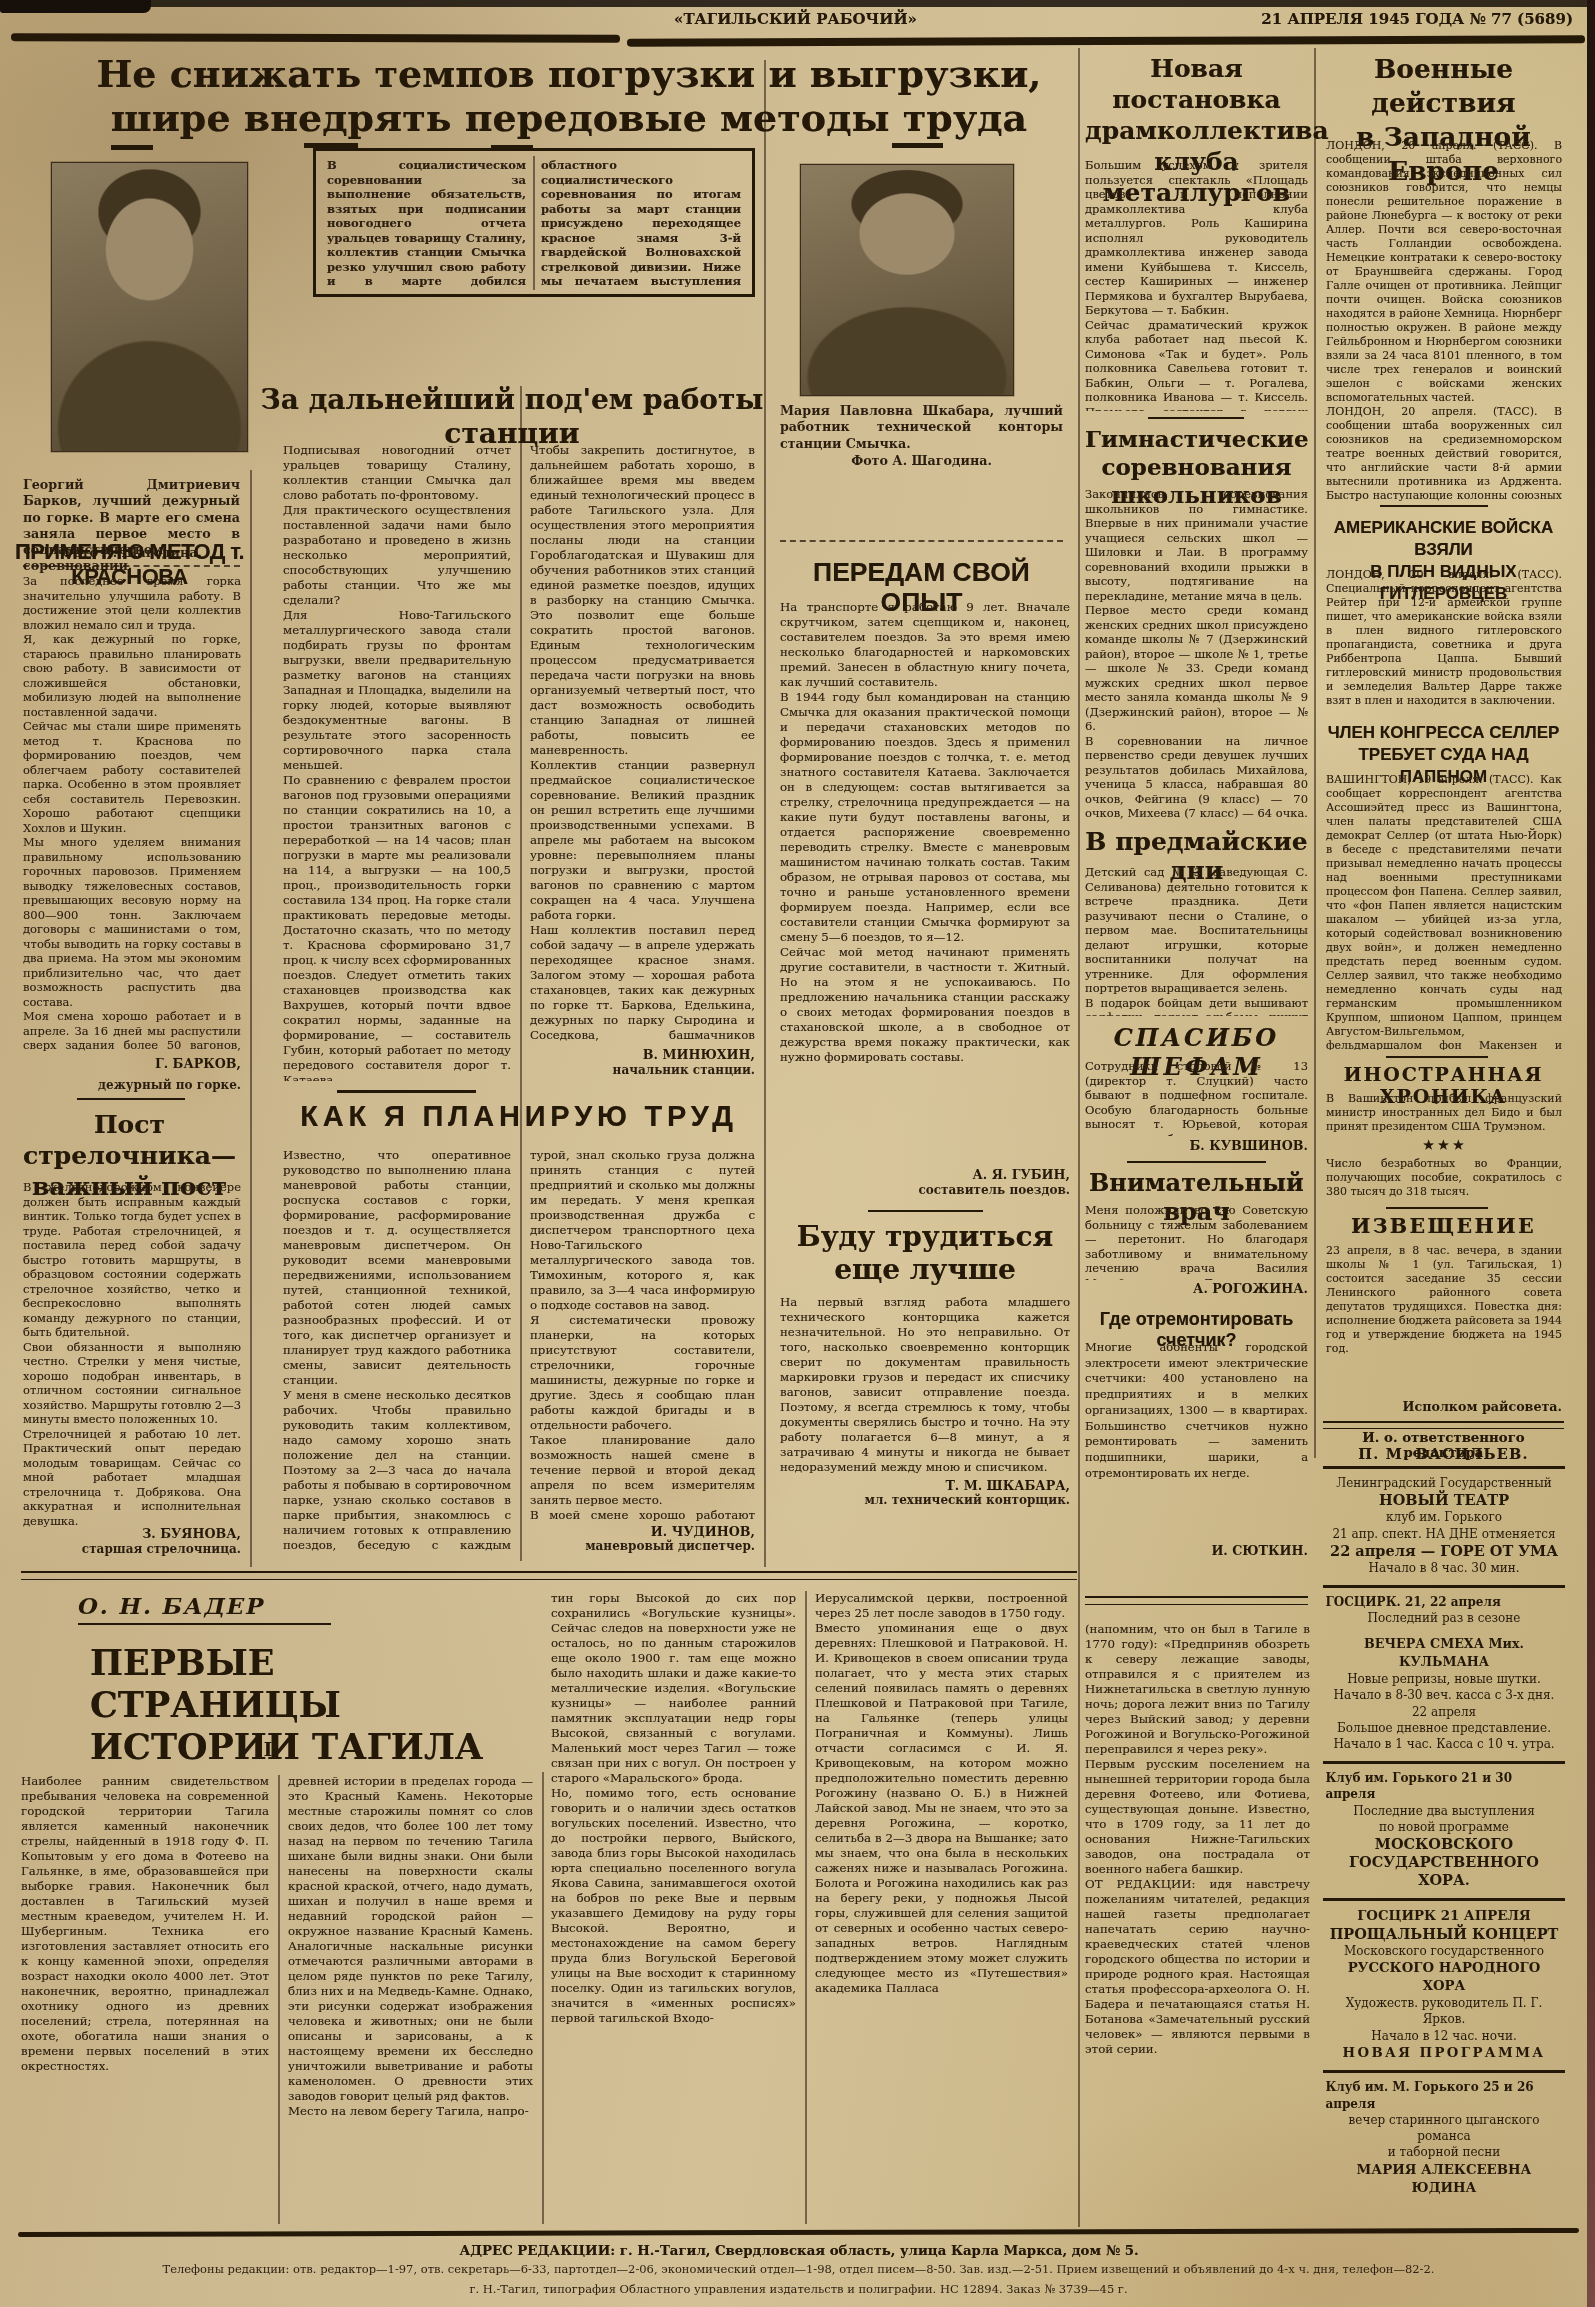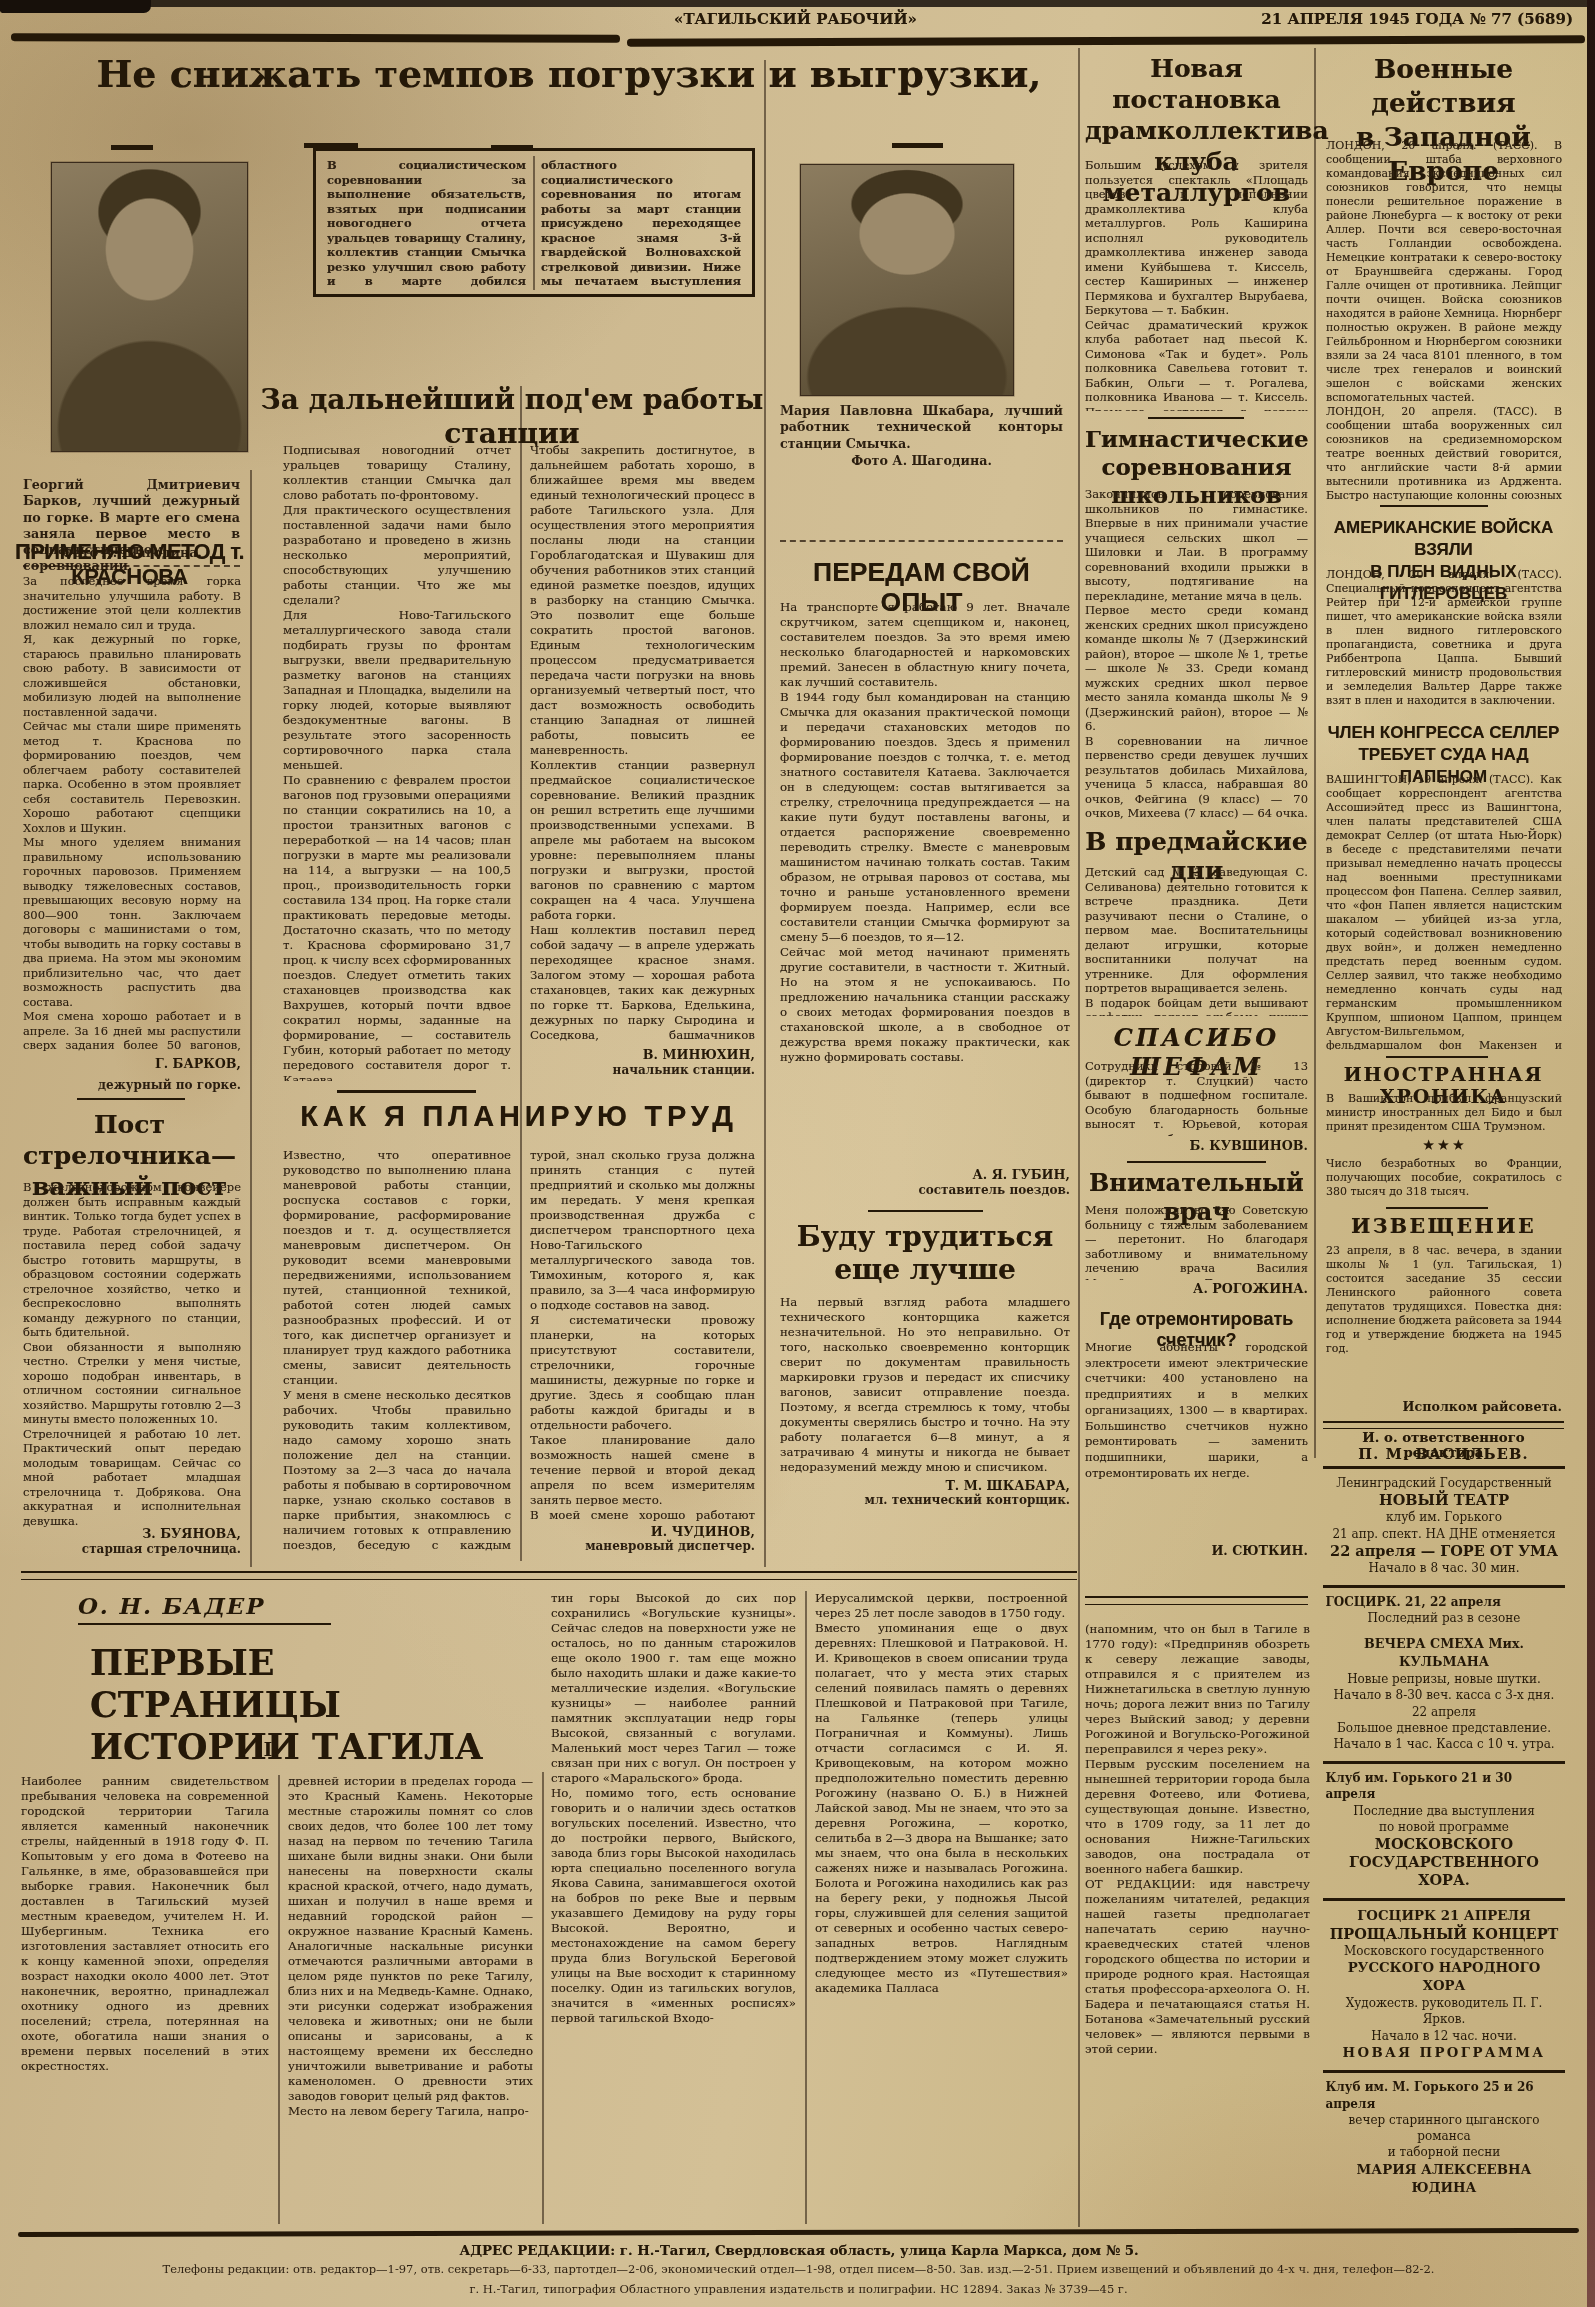--- a/index.html
+++ b/index.html
@@ -47,20 +47,21 @@
   <div class="stain" style="left:108px;top:904px;width:157px;height:229px;background:radial-gradient(closest-side,rgba(150,104,48,.16),transparent);"></div>
   <div class="stain" style="left:542px;top:1386px;width:253px;height:181px;background:radial-gradient(closest-side,rgba(150,104,48,.13),transparent);"></div>
   <div class="stain" style="left:1235px;top:542px;width:181px;height:301px;background:radial-gradient(closest-side,rgba(255,240,200,.20),transparent);"></div>
 
   <div class="abs hl" style="left:639px;top:9.6px;width:313px;font-size:15px;">«ТАГИЛЬСКИЙ РАБОЧИЙ»</div>
   <div class="abs hl" style="left:1260px;top:9.6px;width:313px;font-size:15px;text-align:right;">21 АПРЕЛЯ 1945 ГОДА № 77 (5689)</div>
   <div class="abs hrule" style="left:11px;top:34px;width:609px;height:7.8px;border-radius:3.6px;transform:rotate(.15deg);"></div>
   <div class="abs hrule" style="left:627px;top:37px;width:958px;height:7.8px;border-radius:3.6px;transform:rotate(-.2deg);"></div>
 
   <div class="abs hl" style="left:78px;top:52px;width:982px;font-size:38px;line-height:43px;">Не снижать темпов погрузки и выгрузки,</div>
+  <div class="abs hl" style="left:78px;top:96px;width:982px;font-size:38px;line-height:43px;">шире внедрять передовые методы труда</div>
   <div class="abs hrule" style="left:111px;top:145px;width:42px;height:4.8px;"></div>
   <div class="abs hrule" style="left:304px;top:143px;width:54px;height:4.8px;"></div>
   <div class="abs hrule" style="left:491px;top:145px;width:42px;height:4.8px;"></div>
   <div class="abs hrule" style="left:892px;top:143px;width:51px;height:4.8px;"></div>
 
   <div class="abs vrule" style="left:250px;top:470px;height:1097px;"></div>
   <div class="abs vrule" style="left:520px;top:386px;height:1175px;"></div>
   <div class="abs vrule" style="left:764px;top:60px;height:1507px;"></div>
   <div class="abs vrule" style="left:1078px;top:48px;height:2179px;"></div>
   <div class="abs vrule" style="left:1314px;top:48px;height:1410px;"></div>

